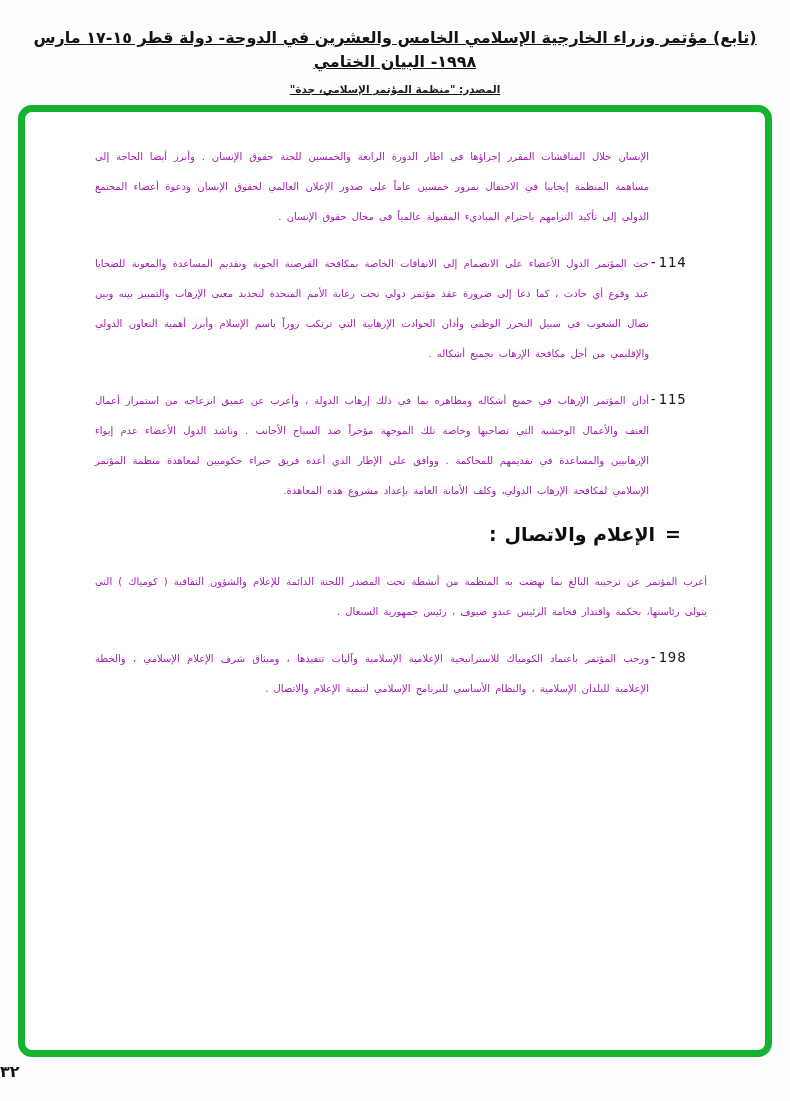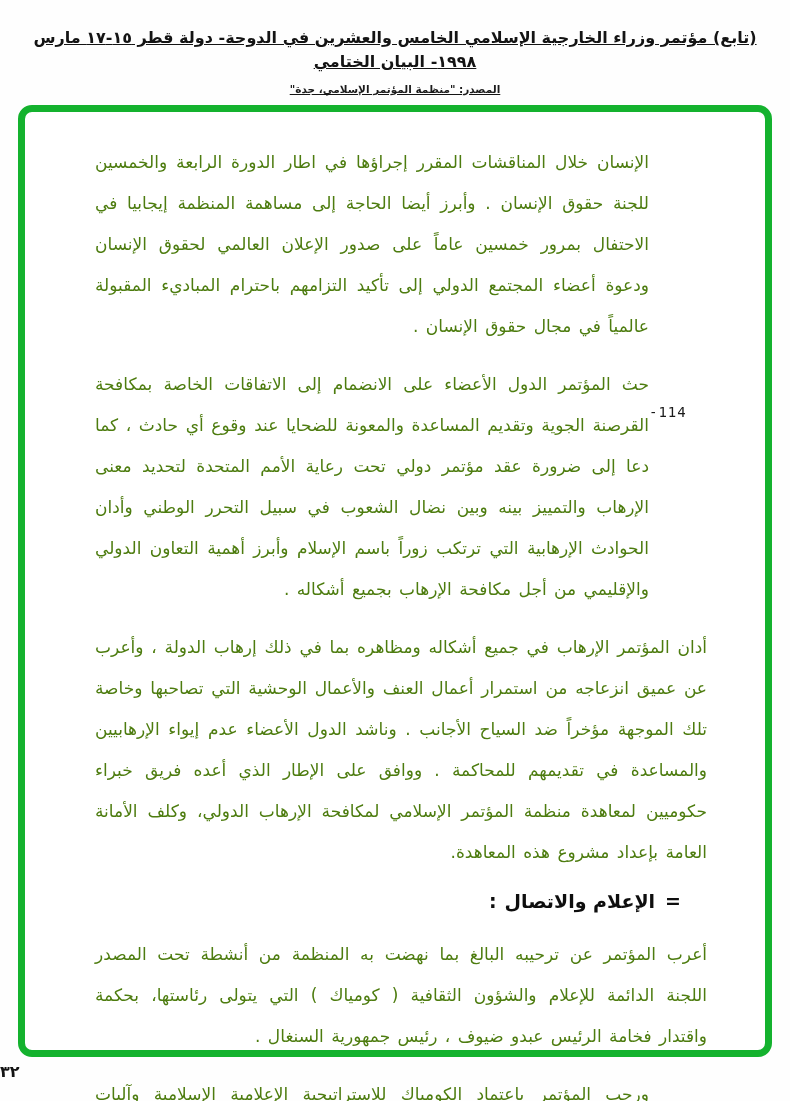--- a/index.html
+++ b/index.html
@@ -67,30 +67,29 @@
   .para .num {
     flex: 0 0 58px;
     width: 58px;
     direction: ltr;
     text-align: left;
     font-family: "DejaVu Sans Mono", monospace;
     font-size: 14px;
     padding-top: 5px;
     letter-spacing: 1px;
     color: #1a1a1a;
-    margin-top: 35px;
   }
   .para .text {
     flex: 1;
-    font-size: 17px;
-    line-height: 41px;
+    font-size: 10px;
+    line-height: 30px;
     text-align: justify;
     text-align-last: right;
     word-spacing: 2px;
-    color: #4d7c0f;
+    color: #a21caf;
   }
 
   
   .section-heading {
     direction: rtl;
     padding-right: 26px;
     margin: 6px 0 22px 0;
     font-size: 19px;
     font-weight: bold;
     color: #0e0e0e;
@@ -133,20 +132,21 @@
         <div class="num"></div>
         <div class="text">الإنسان خلال المناقشات المقرر إجراؤها في اطار الدورة الرابعة والخمسين للجنة حقوق الإنسان . وأبرز أيضا الحاجة إلى مساهمة المنظمة إيجابيا في الاحتفال بمرور خمسين عاماً على صدور الإعلان العالمي لحقوق الإنسان ودعوة أعضاء المجتمع الدولي إلى تأكيد التزامهم باحترام المباديء المقبولة عالمياً في مجال حقوق الإنسان .</div>
       </div>
 
       <div class="para">
         <div class="num">-114</div>
         <div class="text">حث المؤتمر الدول الأعضاء على الانضمام إلى الاتفاقات الخاصة بمكافحة القرصنة الجوية وتقديم المساعدة والمعونة للضحايا عند وقوع أي حادث ، كما دعا إلى ضرورة عقد مؤتمر دولي تحت رعاية الأمم المتحدة لتحديد معنى الإرهاب والتمييز بينه وبين نضال الشعوب في سبيل التحرر الوطني وأدان الحوادث الإرهابية التي ترتكب زوراً باسم الإسلام وأبرز أهمية التعاون الدولي والإقليمي من أجل مكافحة الإرهاب بجميع أشكاله .</div>
       </div>
 
       <div class="para">
+        <div class="num">-115</div>
         <div class="text">أدان المؤتمر الإرهاب في جميع أشكاله ومظاهره بما في ذلك إرهاب الدولة ، وأعرب عن عميق انزعاجه من استمرار أعمال العنف والأعمال الوحشية التي تصاحبها وخاصة تلك الموجهة مؤخراً ضد السياح الأجانب . وناشد الدول الأعضاء عدم إيواء الإرهابيين والمساعدة في تقديمهم للمحاكمة . ووافق على الإطار الذي أعده فريق خبراء حكوميين لمعاهدة منظمة المؤتمر الإسلامي لمكافحة الإرهاب الدولي، وكلف الأمانة العامة بإعداد مشروع هذه المعاهدة.</div>
       </div>
 
       <div class="section-heading">
         <span class="marker">=</span><span class="title">الإعلام والاتصال</span><span class="colon">:</span>
       </div>
 
       <div class="para">
         <div class="text">أعرب المؤتمر عن ترحيبه البالغ بما نهضت به المنظمة من أنشطة تحت المصدر اللجنة الدائمة للإعلام والشؤون الثقافية ( كومياك ) التي يتولى رئاستها، بحكمة واقتدار فخامة الرئيس عبدو ضيوف ، رئيس جمهورية السنغال .</div>
       </div>

